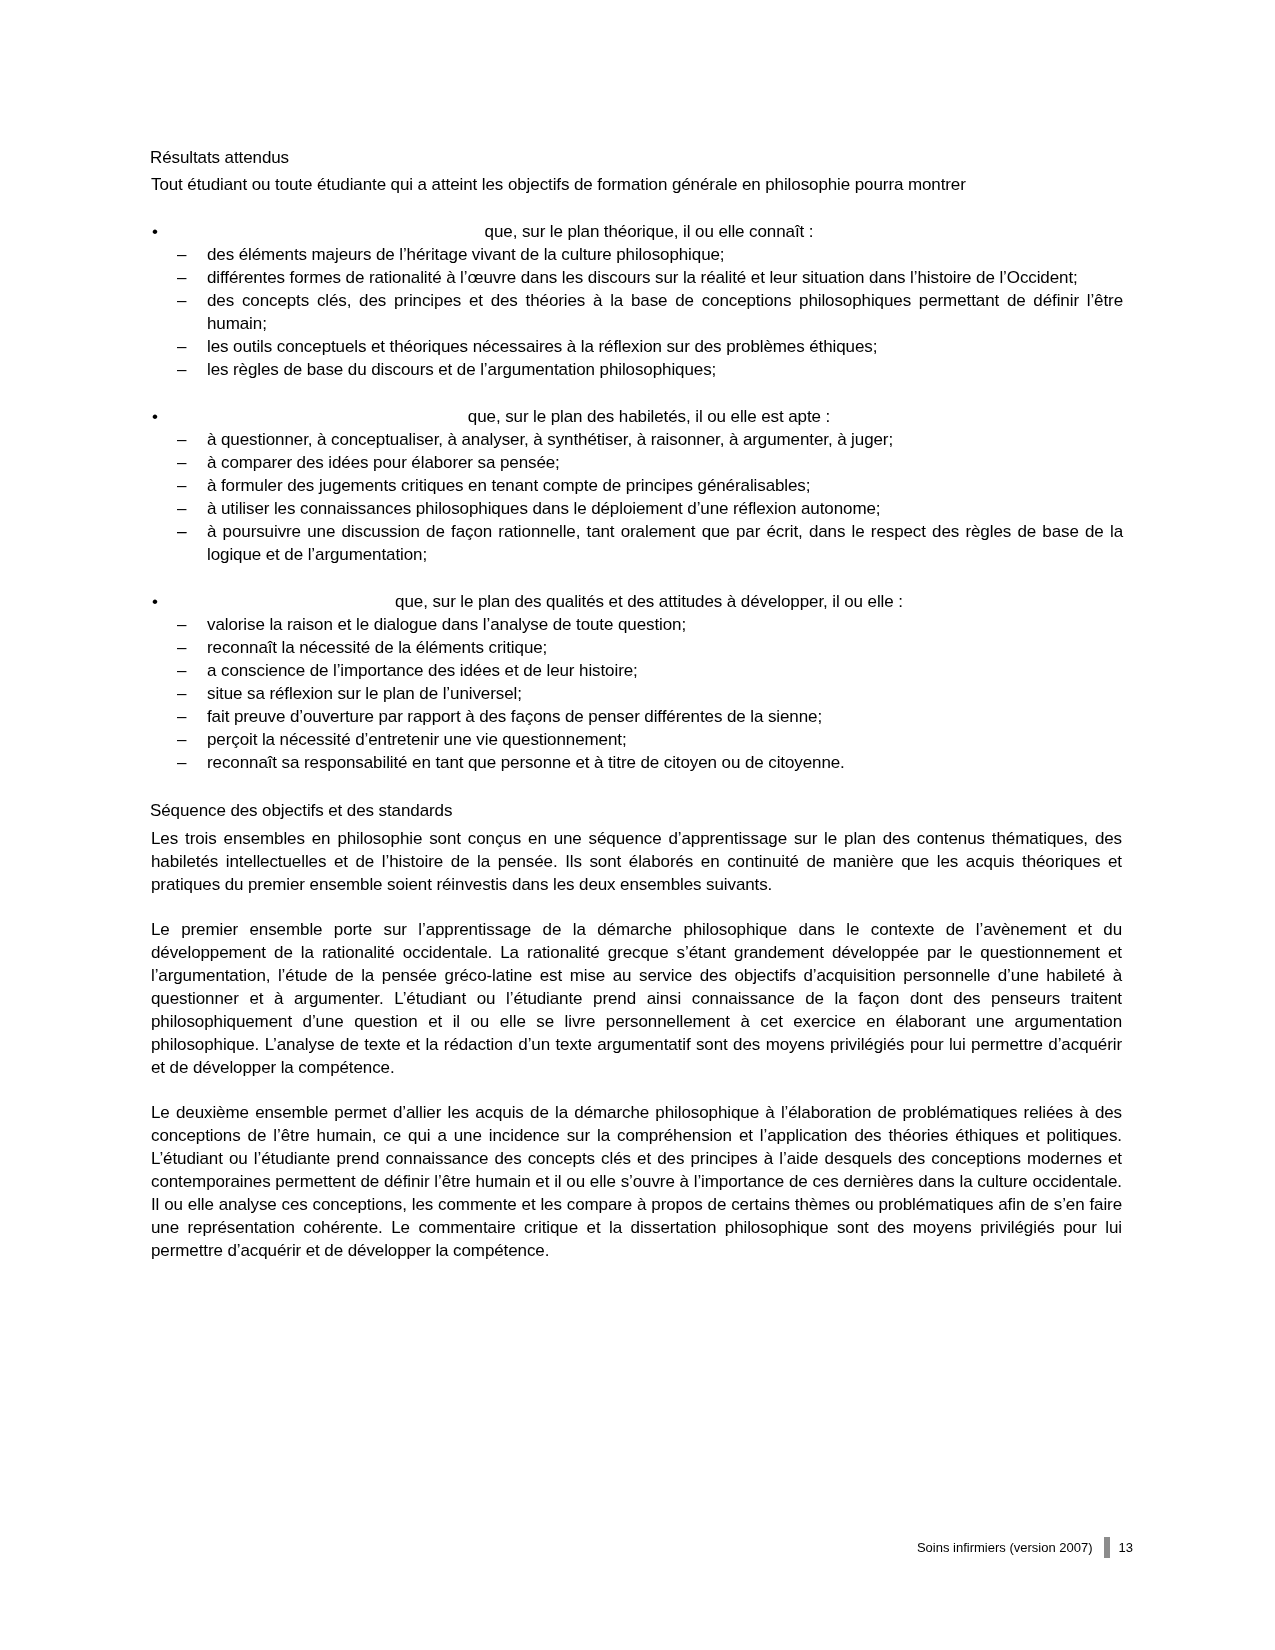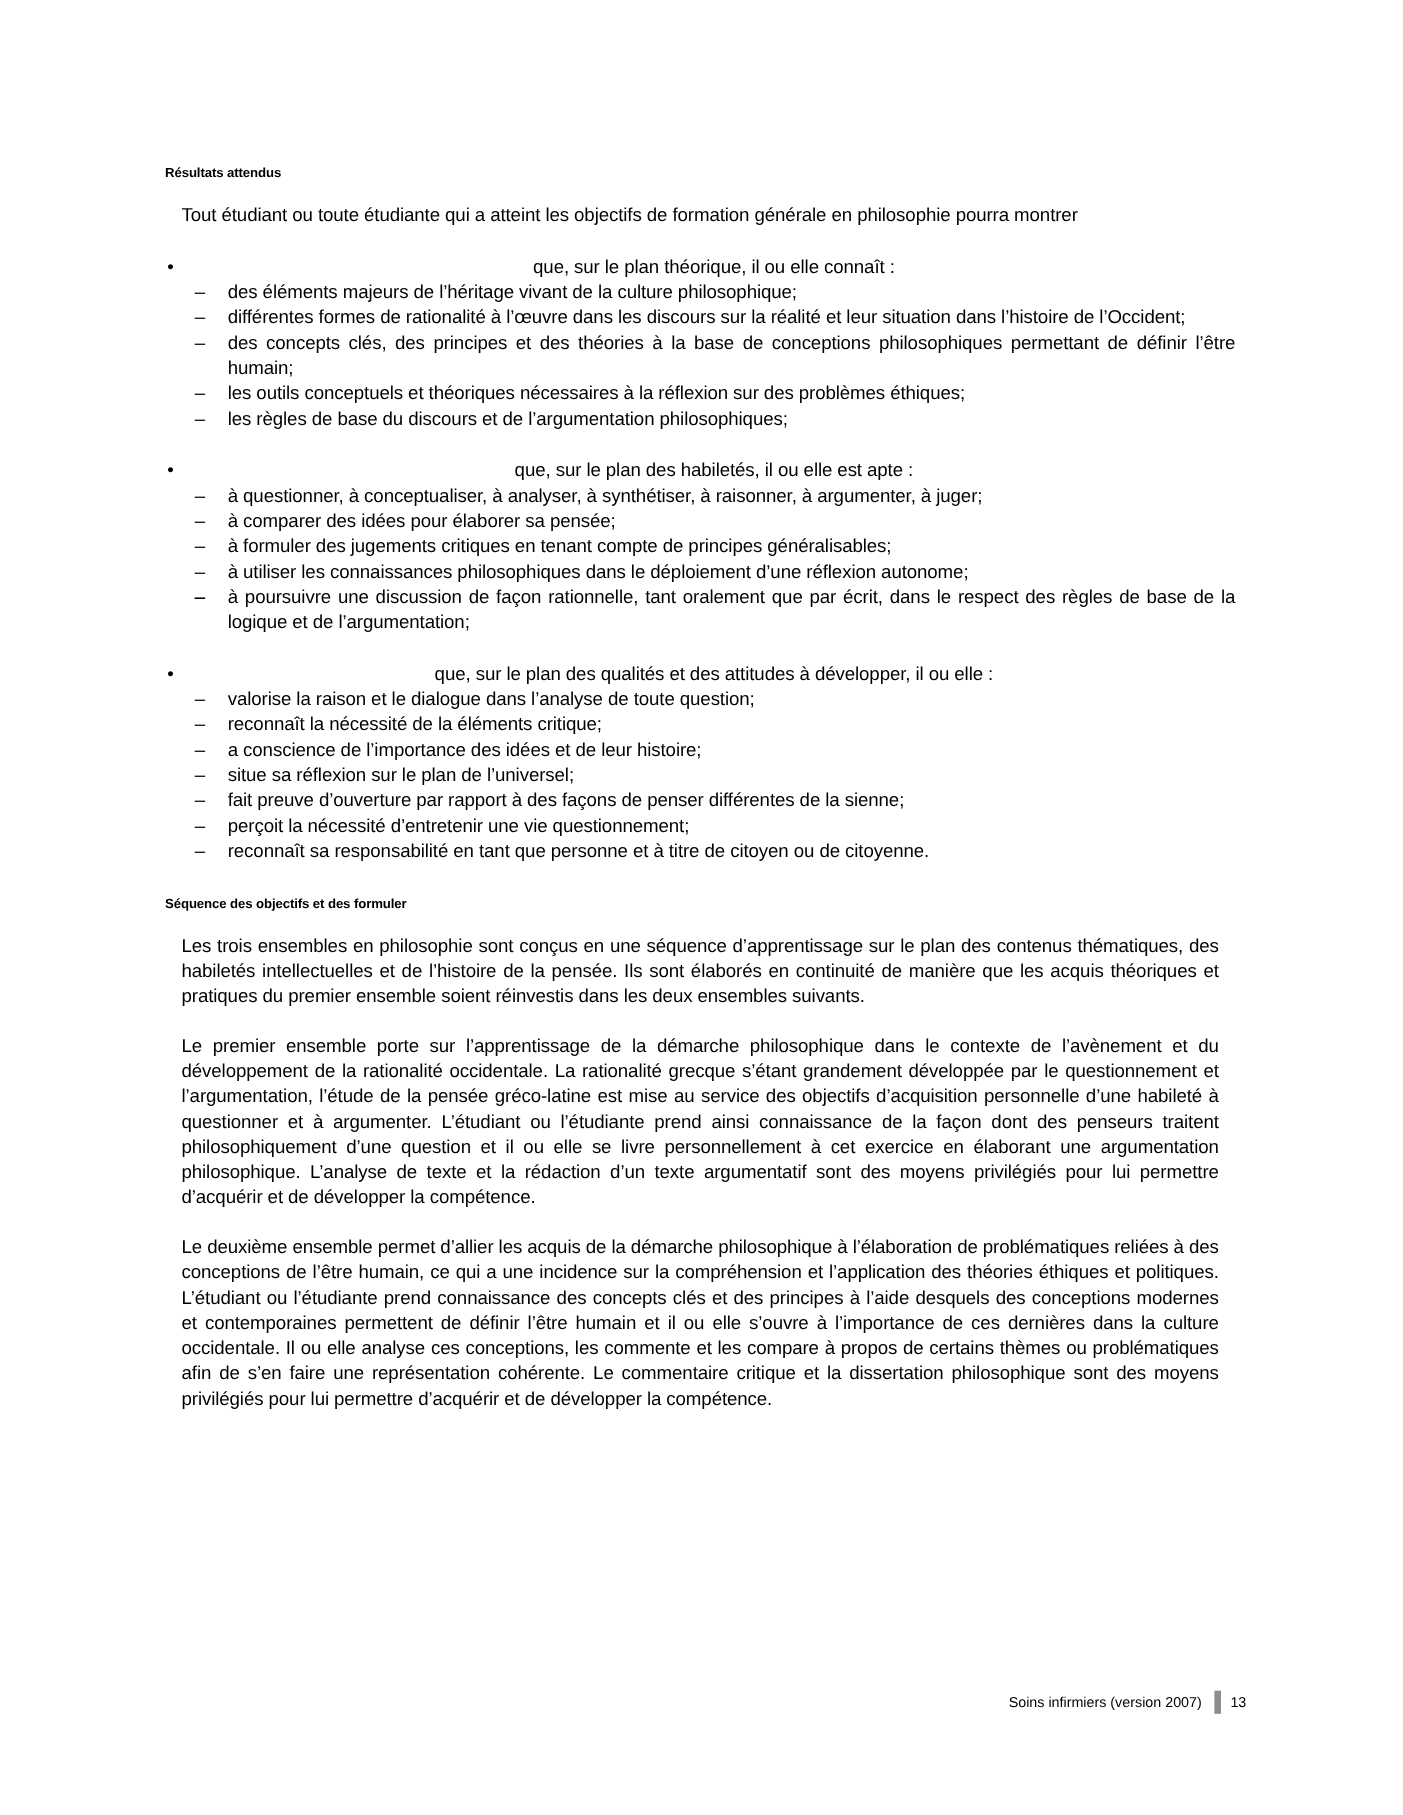--- a/index.html
+++ b/index.html
@@ -17,30 +17,30 @@
     color: #000000;
     letter-spacing: -0.1px;
   }
   .page-content {
     position: absolute;
     top: 146px;
     left: 150px;
     width: 973px;
   }
   h1.doc-heading {
-    font-size: 12px;
+    font-size: 17px;
     line-height: 23px;
-    font-weight: bold;
+    font-weight: normal;
     margin: 0 0 4px 0;
   }
   h1.doc-heading.second {
     margin: 25px 0 5px 0;
   }
   p.par {
-    margin: 15px;
+    margin: 1px;
     text-align: justify;
   }
   p.par + p.par {
     margin-top: 22px;
   }
   .bullet-group {
     position: relative;
     margin-top: 24px;
     padding-left: 25px;
   }
@@ -169,21 +169,21 @@
     <div class="sub-item">
       <span class="dash-marker">–</span>
       <span>perçoit la nécessité d’entretenir une vie questionnement;</span>
     </div>
     <div class="sub-item">
       <span class="dash-marker">–</span>
       <span>reconnaît sa responsabilité en tant que personne et à titre de citoyen ou de citoyenne.</span>
     </div>
   </div>
 
-  <h1 class="doc-heading second">Séquence des objectifs et des formuler</h1>
+  <h1 class="doc-heading second">Séquence des objectifs et des standards</h1>
 
   <p class="par">Les trois ensembles en philosophie sont conçus en une séquence d’apprentissage sur le plan des contenus thématiques, des habiletés intellectuelles et de l’histoire de la pensée. Ils sont élaborés en continuité de manière que les acquis théoriques et pratiques du premier ensemble soient réinvestis dans les deux ensembles suivants.</p>
   <p class="par">Le premier ensemble porte sur l’apprentissage de la démarche philosophique dans le contexte de l’avènement et du développement de la rationalité occidentale. La rationalité grecque s’étant grandement développée par le questionnement et l’argumentation, l’étude de la pensée gréco-latine est mise au service des objectifs d’acquisition personnelle d’une habileté à questionner et à argumenter. L’étudiant ou l’étudiante prend ainsi connaissance de la façon dont des penseurs traitent philosophiquement d’une question et il ou elle se livre personnellement à cet exercice en élaborant une argumentation philosophique. L’analyse de texte et la rédaction d’un texte argumentatif sont des moyens privilégiés pour lui permettre d’acquérir et de développer la compétence.</p>
   <p class="par">Le deuxième ensemble permet d’allier les acquis de la démarche philosophique à l’élaboration de problématiques reliées à des conceptions de l’être humain, ce qui a une incidence sur la compréhension et l’application des théories éthiques et politiques. L’étudiant ou l’étudiante prend connaissance des concepts clés et des principes à l’aide desquels des conceptions modernes et contemporaines permettent de définir l’être humain et il ou elle s’ouvre à l’importance de ces dernières dans la culture occidentale. Il ou elle analyse ces conceptions, les commente et les compare à propos de certains thèmes ou problématiques afin de s’en faire une représentation cohérente. Le commentaire critique et la dissertation philosophique sont des moyens privilégiés pour lui permettre d’acquérir et de développer la compétence.</p>
 
 </div>
 
 <div class="page-footer">
   <span>Soins infirmiers (version 2007)</span>
   <span class="footer-bar"></span>

